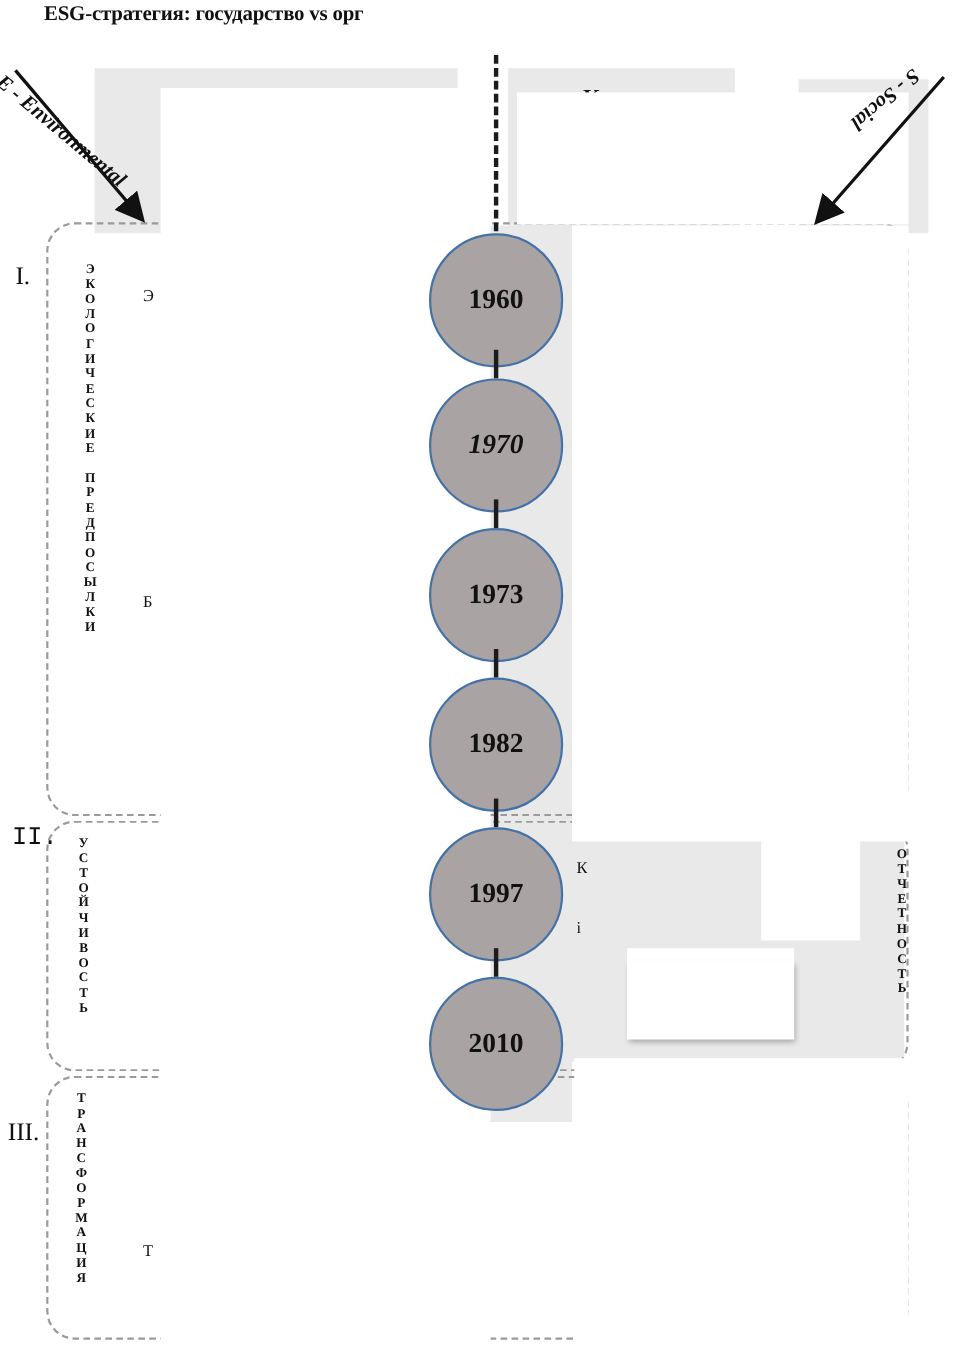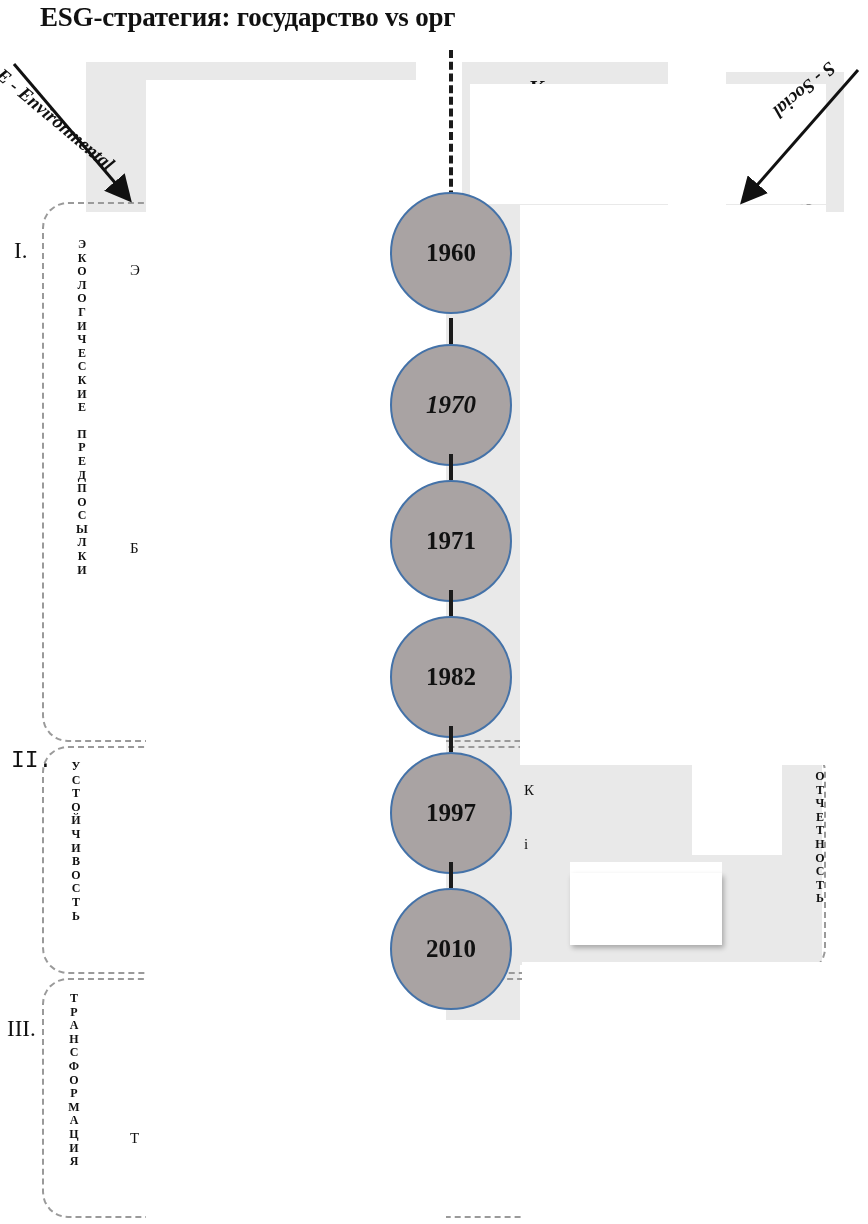--- a/index.html
+++ b/index.html
@@ -17,21 +17,21 @@
   }
 
   
   #title {
     position: absolute;
     left: 40px;
     top: 2px;
     width: 800px;
     font-family: "Liberation Serif", serif;
     font-weight: bold;
-    font-size: 27px;
+    font-size: 19px;
     letter-spacing: -0.2px;
     white-space: nowrap;
     overflow: hidden;
     color: #111111;
   }
 
   
   .grey-panel {
     position: absolute;
     background: #e9e9e9;
@@ -337,25 +337,25 @@
 
 <div class="white-box" id="white-left"></div>
 <div class="white-box" id="white-right"></div>
 <div class="white-box" id="white-mid"></div>
 <div class="white-box" id="white-low"></div>
 <div class="white-box" id="white-popup-strip"></div>
 <div class="white-box" id="white-popup"></div>
 
 <div id="timeline-dash"></div>
 <div id="timeline">
-    <div class="circle" style="left: 390px; top: 192px;">1960</div>
+    <div class="circle" style="left: 390px; top: 212px;">1960</div>
     <div class="tl-connector" style="top: 318px;"></div>
     <div class="circle" style="left: 390px; top: 344px; font-style: italic;">1970</div>
     <div class="tl-connector" style="top: 454px;"></div>
-    <div class="circle" style="left: 390px; top: 480px;">1971</div>
+    <div class="circle" style="left: 390px; top: 480px;">1973</div>
     <div class="tl-connector" style="top: 590px;"></div>
     <div class="circle" style="left: 390px; top: 616px;">1982</div>
     <div class="tl-connector" style="top: 726px;"></div>
     <div class="circle" style="left: 390px; top: 752px;">1997</div>
     <div class="tl-connector" style="top: 862px;"></div>
     <div class="circle" style="left: 390px; top: 888px; text-align: right;">2010</div>
   </div>
 
 <svg class="arrow" id="arrow-env" style="left:0px; top:50px;" width="180" height="180" viewBox="0 0 180 180">
   <defs>

